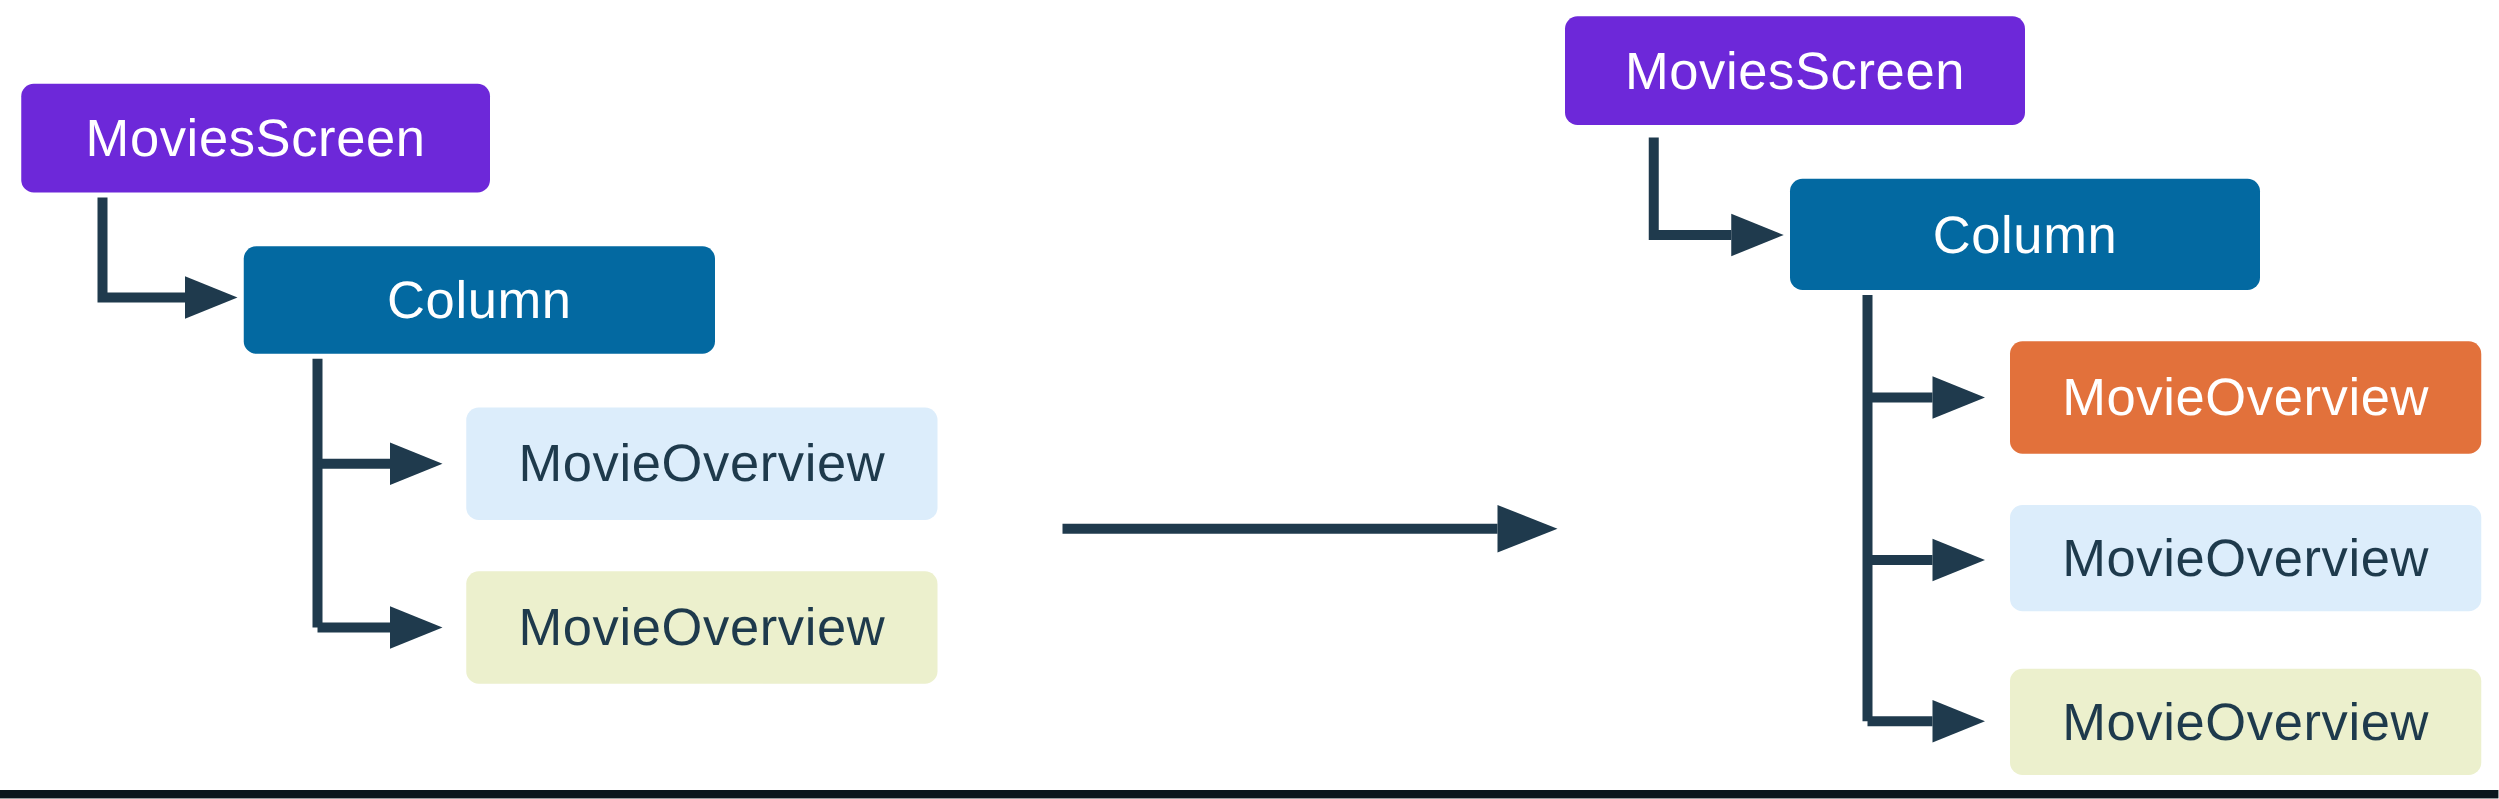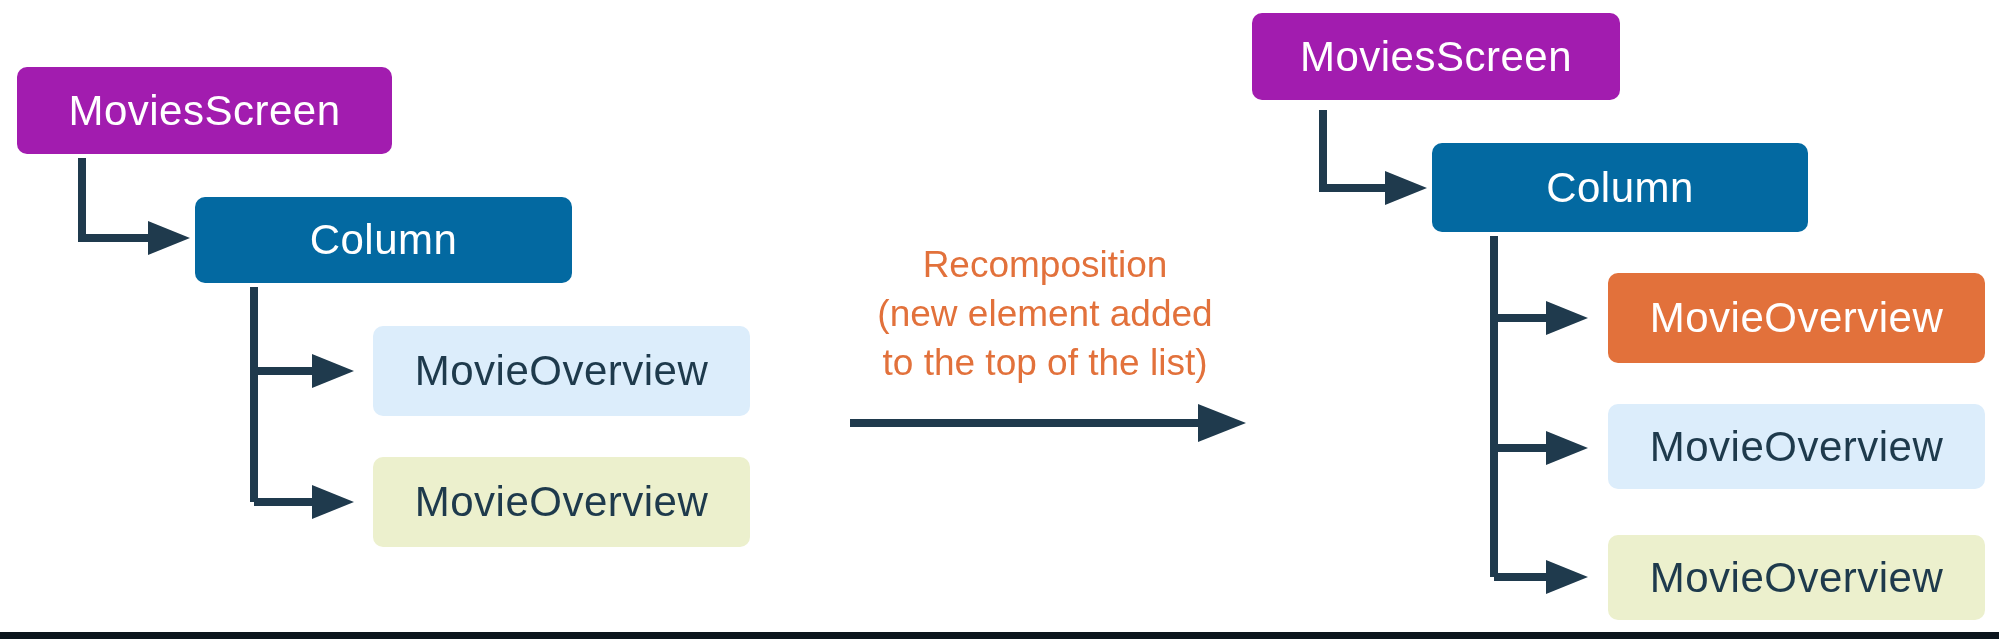--- a/index.html
+++ b/index.html
@@ -14,21 +14,21 @@
   .node {
     position: absolute;
     display: flex;
     align-items: center;
     justify-content: center;
     border-radius: 10px;
     font-size: 42px;
     letter-spacing: 0.5px;
     white-space: nowrap;
   }
-  .green        { background: #a21caf; color: #ffffff; }
+  .green        { background: #6d28d9; color: #ffffff; }
   .blue         { background: #0369a1; color: #ffffff; }
   .orange       { background: #E2713B; color: #ffffff; }
   .light-blue   { background: #DCEDFB; color: #1E3A4C; }
   .light-yellow { background: #ECF0CD; color: #1E3A4C; }
 
   
   .l-moviesscreen { left: 17px;   top: 67px;  width: 375px; height: 87px; }
   .l-column       { left: 195px;  top: 197px; width: 377px; height: 86px; }
   .l-movie1       { left: 373px;  top: 326px; width: 377px; height: 90px; }
   .l-movie2       { left: 373px;  top: 457px; width: 377px; height: 90px; }
@@ -109,23 +109,20 @@
   <div class="node blue l-column">
     <span>Column</span>
   </div>
   <div class="node light-blue l-movie1">
     <span>MovieOverview</span>
   </div>
   <div class="node light-yellow l-movie2">
     <span>MovieOverview</span>
   </div>
 
-  <div class="caption">Recomposition
-(new element added
-to the top of the list)</div>
 
   <div class="node green r-moviesscreen">
     <span>MoviesScreen</span>
   </div>
   <div class="node blue r-column">
     <span>Column</span>
   </div>
   <div class="node orange r-movie1">
     <span>MovieOverview</span>
   </div>

